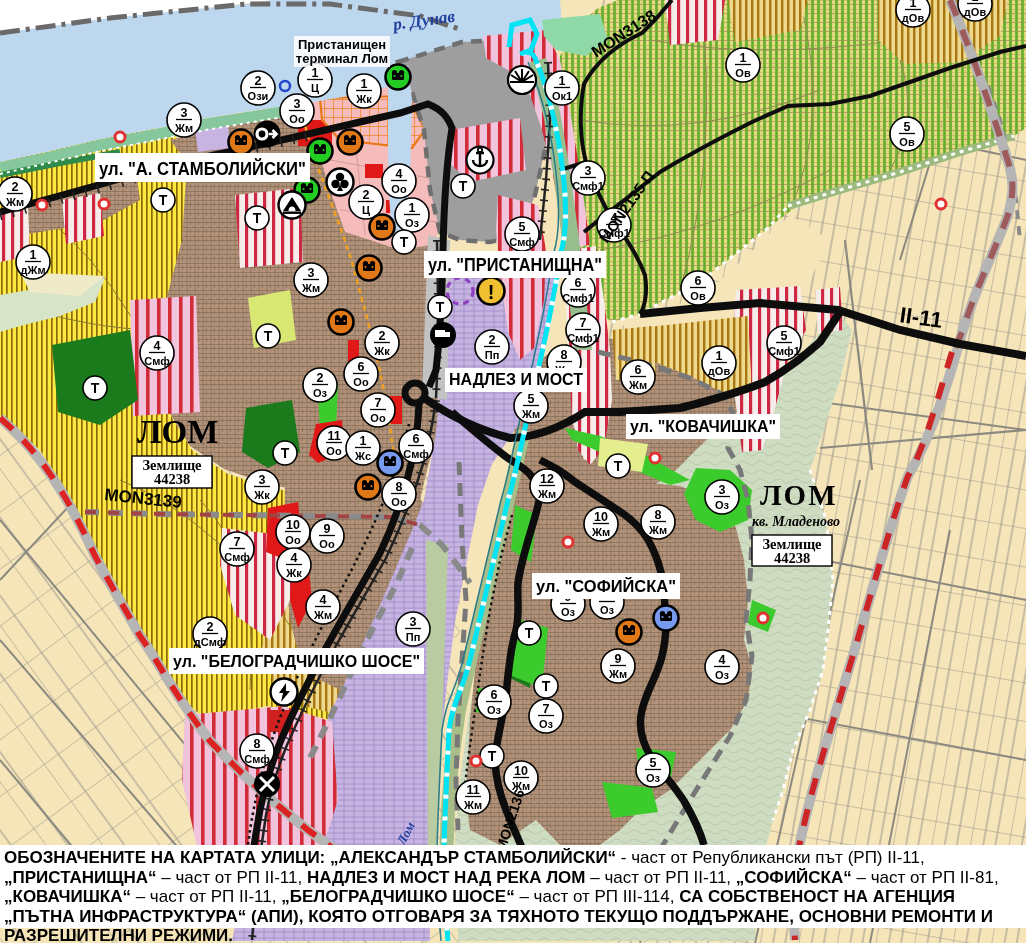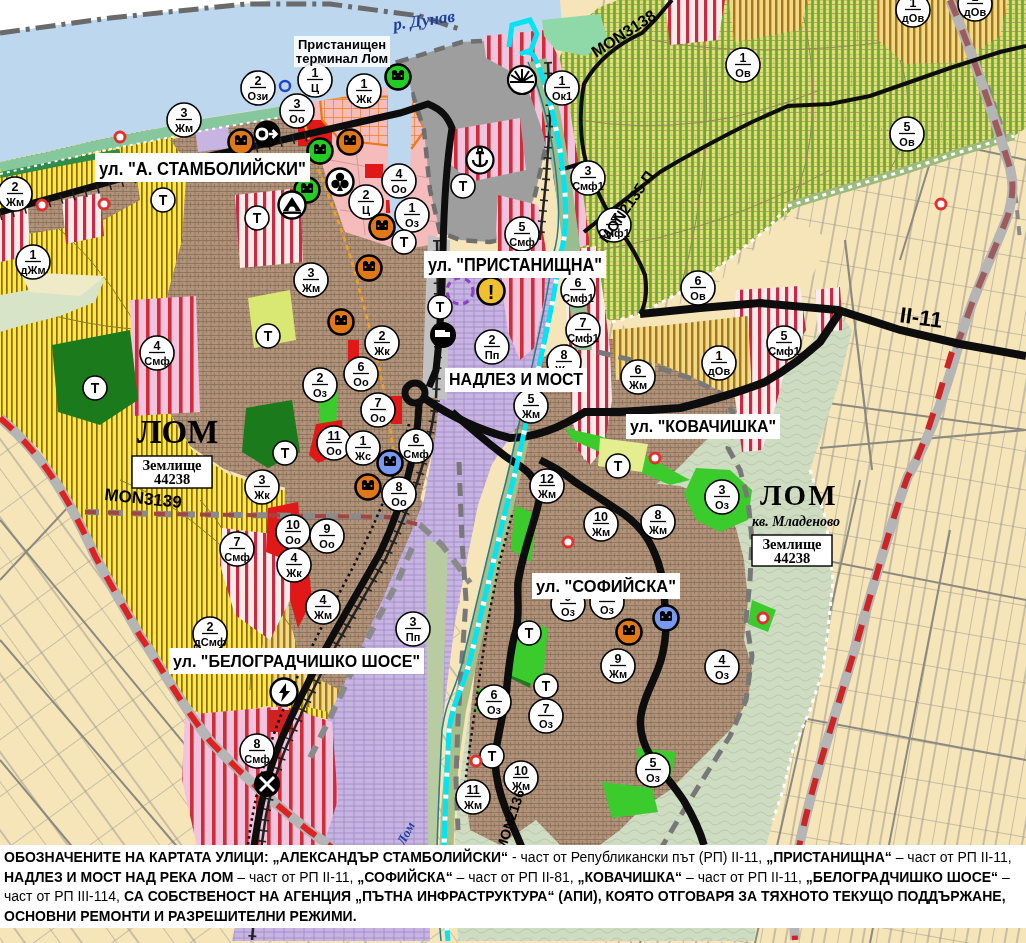--- a/index.html
+++ b/index.html
@@ -1,18 +1,18 @@
 <!DOCTYPE html>
 <html><head><meta charset="utf-8">
 <style>
 html,body{margin:0;padding:0;background:#FFF;}
 #map{position:relative;width:1026px;height:943px;overflow:hidden;font-family:"Liberation Sans",sans-serif;}
 svg{font-family:"Liberation Sans",sans-serif;}
 #note{position:absolute;left:0;top:845px;width:1026px;height:83px;background:#FFF;font-family:"Liberation Sans",sans-serif;
-font-size:14px;line-height:19.5px;color:#000;padding:3px 4px 0 4px;box-sizing:border-box;letter-spacing:0px;}
+font-size:17px;line-height:19.5px;color:#000;padding:3px 4px 0 4px;box-sizing:border-box;letter-spacing:0px;}
 #note b{font-weight:bold;}
 </style></head>
 <body>
 <div id="map">
 <svg width="1026" height="943" viewBox="0 0 1026 943" xmlns="http://www.w3.org/2000/svg">
 <defs>
 <pattern id="patYellow" width="5" height="8" patternUnits="userSpaceOnUse">
  <rect width="5" height="8" fill="#FBE943"></rect>
           <rect x="1" width="1.7" height="8" fill="#8F6708"></rect>
 </pattern>

